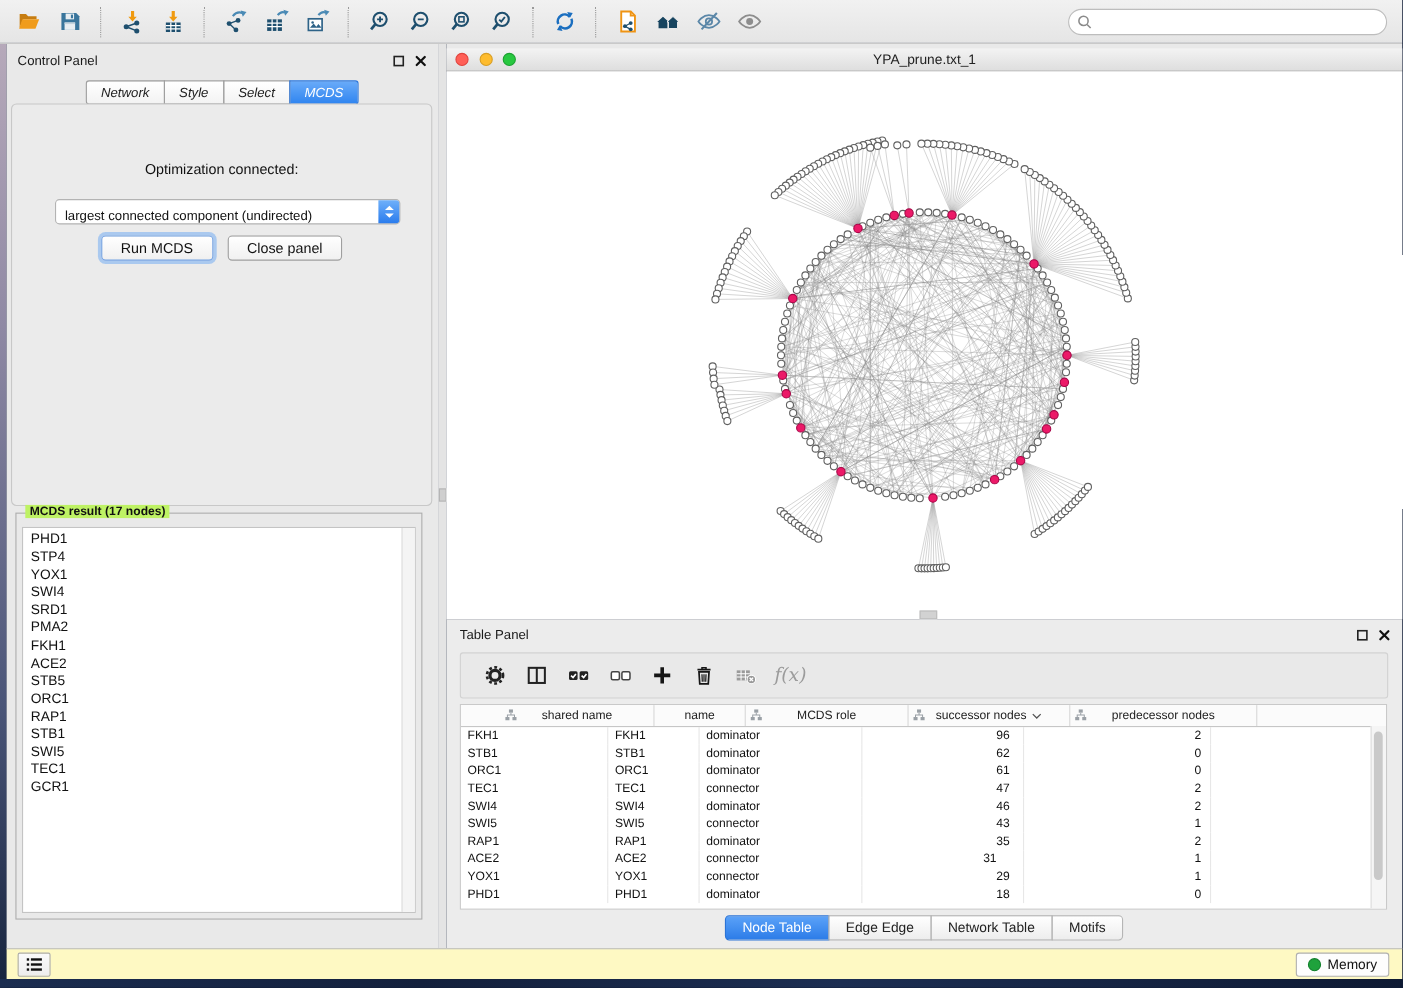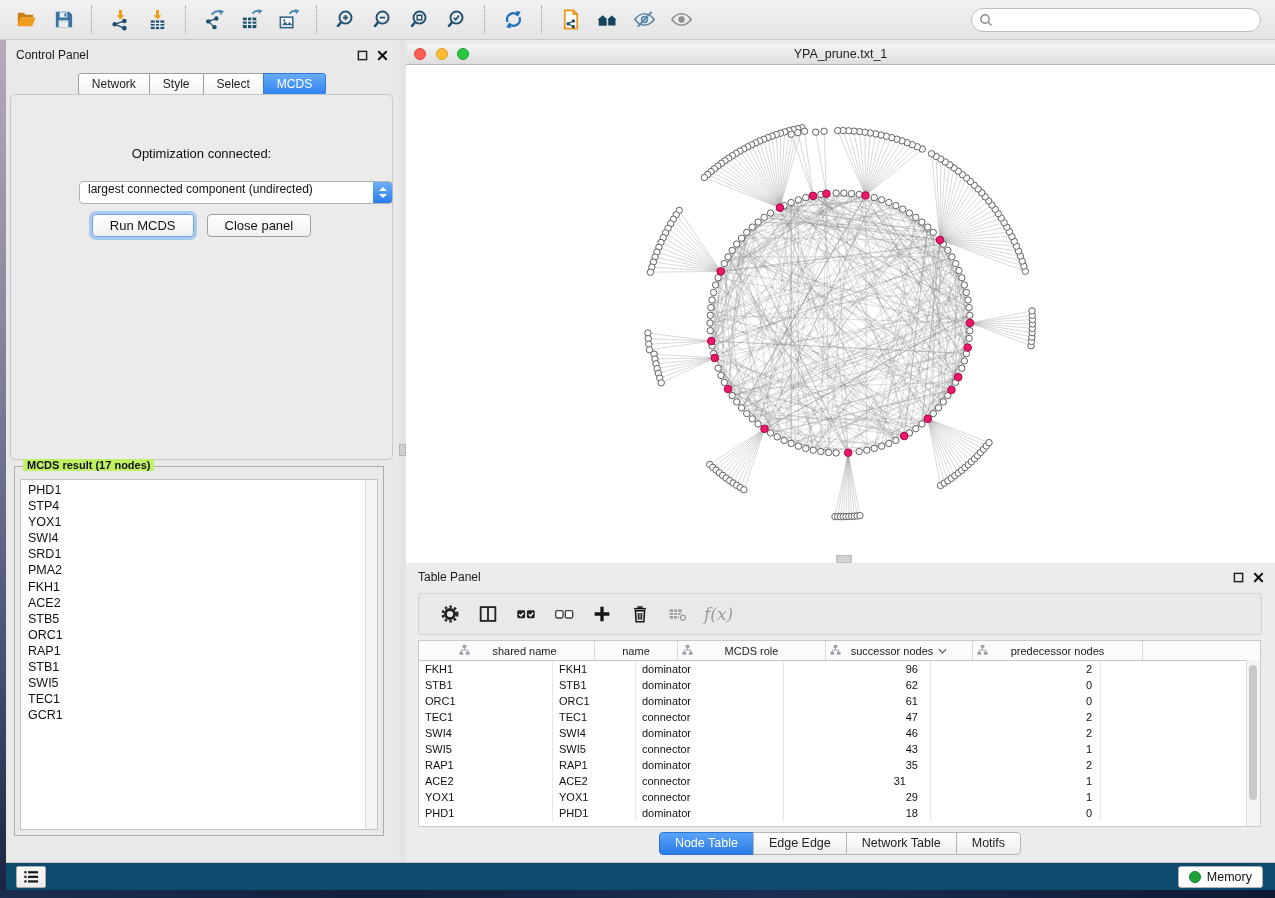--- a/index.html
+++ b/index.html
@@ -22,31 +22,31 @@
   .search-wrap{position:relative;margin-right:14px;}
   .search-wrap svg{position:absolute;left:8px;top:5px;width:14px;height:14px;}
   .search-input{width:290px;height:24px;box-sizing:border-box;border:1px solid #bdbdbd;border-radius:12px;
     background:#fff;padding:0 10px 0 28px;font:12px "Liberation Sans",sans-serif;outline:none;}
   
   .control-panel{position:absolute;left:6px;top:40px;width:393px;height:822px;background:#e9e9e9;}
   .panel-title{position:absolute;left:10px;top:8px;font-size:12px;color:#1a1a1a;}
   .panel-btn{position:absolute;top:8px;width:14px;height:14px;display:flex;align-items:center;justify-content:center;}
   .panel-btn svg{width:11px;height:11px;}
   .cp-float{right:30px;} .cp-close{right:10px;}
-  .cp-tabs{position:absolute;left:0;top:33px;width:100%;display:flex;justify-content:center;}
+  .cp-tabs{position:absolute;left:0;top:33px;width:100%;display:flex;justify-content:center;font-style:italic;}
   .cp-tab{height:20px;line-height:20px;padding:0 13px;font-size:12px;color:#222;background:linear-gradient(#ffffff,#f3f3f3);
     border:1px solid #9f9f9f;margin-left:-1px;}
   .cp-tab:first-child{border-radius:3px 0 0 3px;}
   .cp-tab:last-child{border-radius:0 3px 3px 0;}
   .cp-tab.active{background:linear-gradient(#69abf9,#3085f0);color:#fff;border-color:#2d78dd;}
   .cp-card{position:absolute;left:4px;top:54px;width:383px;height:366px;background:#ebebeb;
     border:1px solid #c8c8c8;border-radius:5px;box-sizing:border-box;}
   .opt-label{position:absolute;left:0;top:51px;width:100%;text-align:center;font-size:13px;color:#111;}
   .criterion{position:absolute;left:39px;top:86px;width:314px;height:23px;background:#fff;border:1px solid #b3b3b3;
-    border-radius:4px;box-sizing:border-box;display:flex;align-items:flex-start;margin-left:29px;}
+    border-radius:4px;box-sizing:border-box;display:flex;align-items:flex-end;}
   .criterion-text{flex:1;font-size:12px;color:#111;padding-left:8px;white-space:nowrap;overflow:hidden;}
   .spinner{width:19px;height:21px;border-radius:0 3px 3px 0;background:linear-gradient(#6fb0fa,#2a7ced);
     display:flex;flex-direction:column;align-items:center;justify-content:center;gap:3px;}
   .tri-up{width:0;height:0;border-left:4px solid transparent;border-right:4px solid transparent;border-bottom:4px solid #fff;}
   .tri-down{width:0;height:0;border-left:4px solid transparent;border-right:4px solid transparent;border-top:4px solid #fff;}
   .btn-row{position:absolute;left:0;top:119px;width:100%;display:flex;justify-content:center;gap:13px;}
   .pushbtn{height:23px;line-height:21px;padding:0 17px;font-size:13px;color:#111;background:linear-gradient(#ffffff,#f0f0f0);
     border:1px solid #9f9f9f;border-radius:4px;box-sizing:border-box;}
   .pushbtn.focused{border-color:#74a3e4;box-shadow:0 0 0 3px #aac9ef;}
   .result-box{position:absolute;left:8px;top:426px;width:370px;height:370px;border:1px solid #adadad;box-sizing:border-box;}
@@ -90,21 +90,21 @@
   .td.filler{flex:1;border-right:none;}
   .tscroll{position:absolute;right:0;top:19px;bottom:0;width:13px;background:#f5f5f5;border-left:1px solid #ddd;}
   .tthumb{position:absolute;left:2px;top:5px;width:8px;height:135px;background:#c9c9c9;border-radius:4px;}
   .tp-tabs{position:absolute;left:0;top:269px;width:100%;display:flex;justify-content:center;}
   .tp-tab{height:21px;line-height:21px;padding:0 15px;font-size:12.5px;color:#222;background:linear-gradient(#ffffff,#ededed);
     border:1px solid #b5b5b5;margin-left:-1px;}
   .tp-tab:first-child{border-radius:4px 0 0 4px;}
   .tp-tab:last-child{border-radius:0 4px 4px 0;}
   .tp-tab.active{background:linear-gradient(#5ba2f8,#2c7ce8);color:#fff;border-color:#2c74d6;}
   
-  .status-bar{position:absolute;left:6px;top:862px;width:1269px;height:28px;background:#0c4a6e;border-top:1px solid #c4c4c4;box-sizing:border-box;}
+  .status-bar{position:absolute;left:6px;top:862px;width:1269px;height:28px;background:#fef9c3;border-top:1px solid #c4c4c4;box-sizing:border-box;}
   .sb-list{position:absolute;left:10px;top:3px;width:30px;height:22px;background:linear-gradient(#fafafa,#ededed);
     border:1px solid #adadad;border-radius:2px;display:flex;align-items:center;justify-content:center;box-sizing:border-box;}
   .memory-btn{position:absolute;right:12px;top:3px;height:22px;background:#fdfdfd;border:1px solid #b0b0b0;border-radius:3px;
     display:flex;align-items:center;gap:6px;padding:0 10px;box-sizing:border-box;}
   .mem-dot{width:12px;height:12px;border-radius:50%;background:#1fa23c;border:1px solid #12802c;box-sizing:border-box;}
   .memory-btn span{font-size:12.5px;color:#111;}
 </style>
 </head>
 <body>
 

